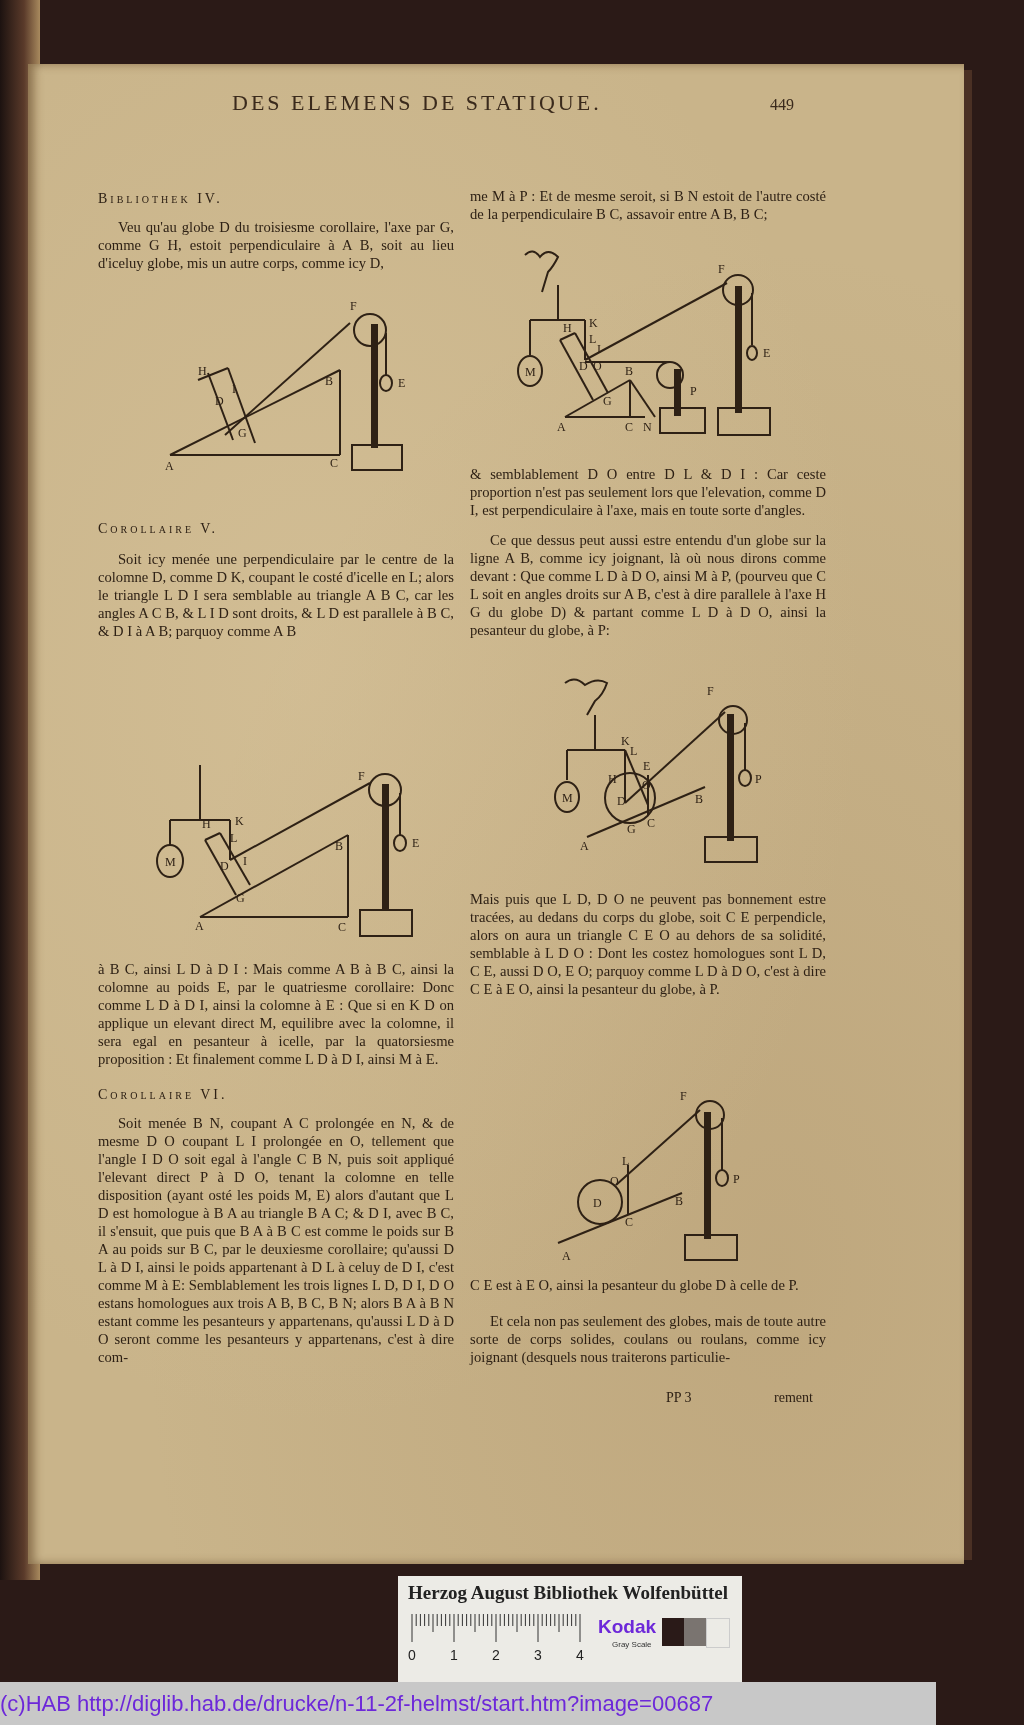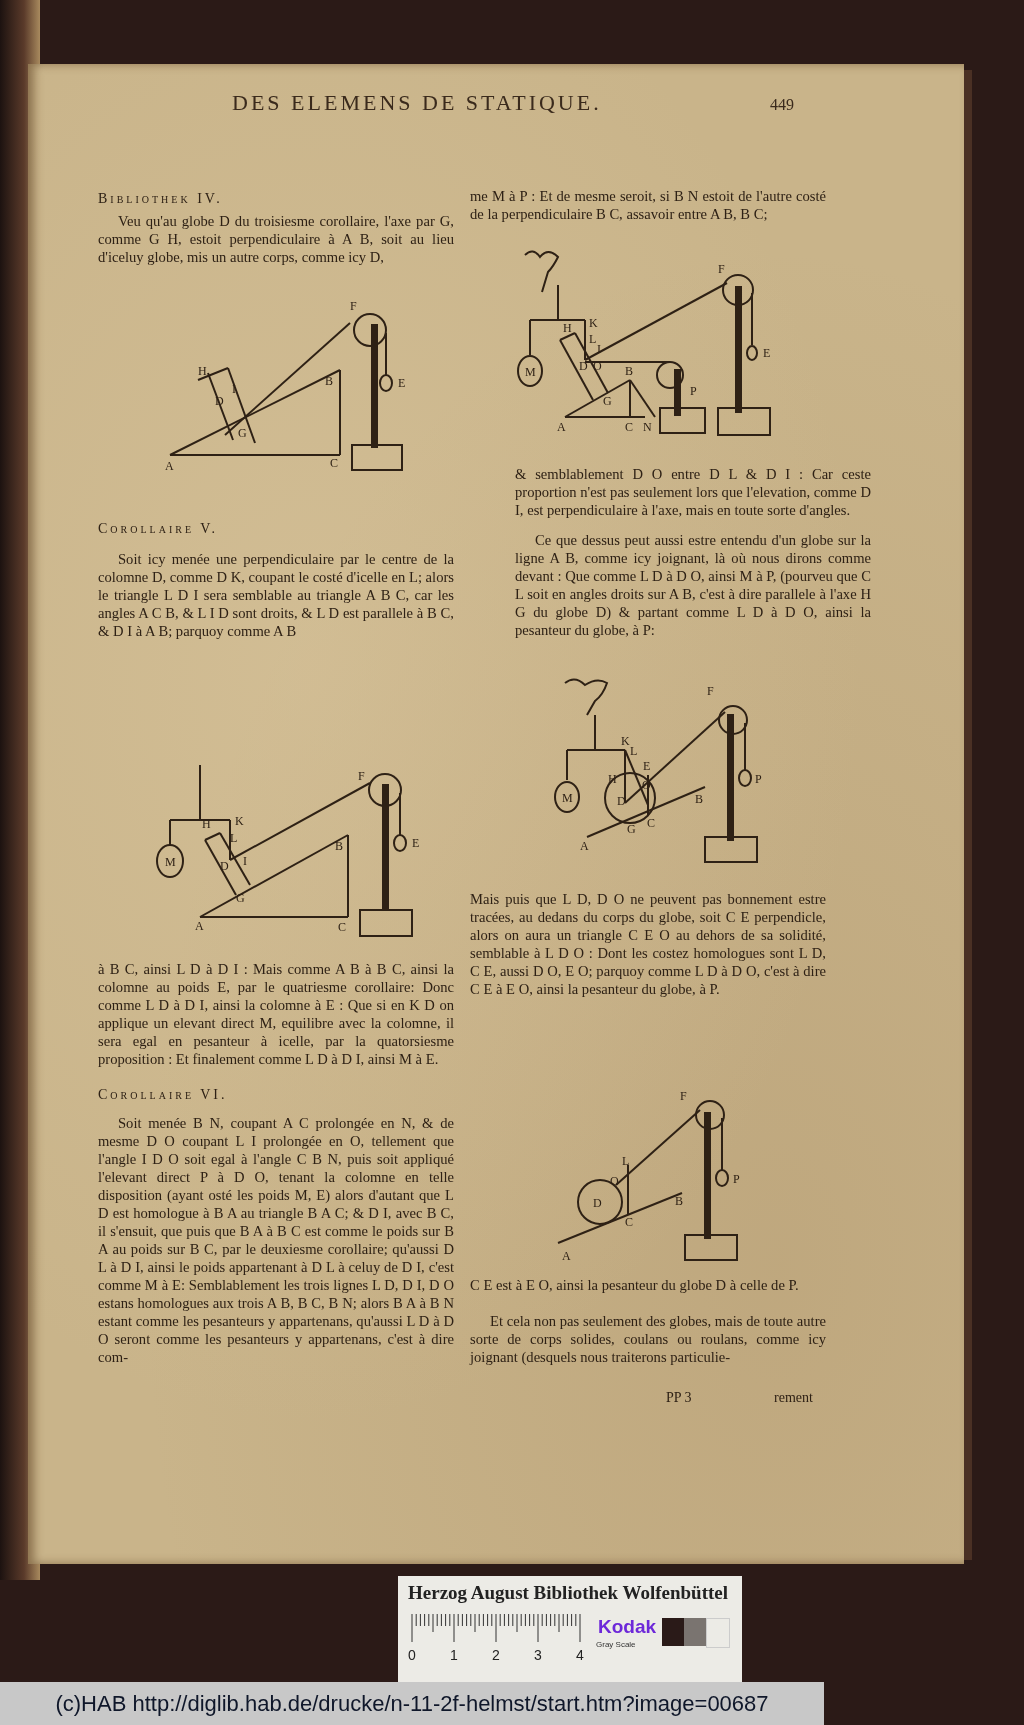--- a/index.html
+++ b/index.html
@@ -16,39 +16,39 @@
   .indent{text-indent:20px;}
   .heading{text-align:center;font-variant:small-caps;letter-spacing:3px;font-size:14px;margin:0;}
   .figure{position:absolute;}
   .figure svg{overflow:visible;}
   .fig-label{font-family:"Liberation Serif",serif;font-size:12px;fill:#2e2115;}
   .sig{position:absolute;font-family:"Liberation Serif",serif;font-size:14px;color:#2e2115;}
   .card{position:absolute;left:398px;top:1576px;width:344px;height:120px;background:#ecebe6;}
   .card-title{position:absolute;left:10px;top:6px;font-family:"Liberation Serif",serif;font-weight:bold;font-size:19px;color:#222;white-space:nowrap;}
   .ruler{position:absolute;left:8px;top:36px;width:180px;height:54px;}
   .kodak{position:absolute;left:200px;top:40px;font-family:"Liberation Sans",sans-serif;font-weight:bold;font-size:19px;color:#6d28d9;}
-  .kodak-sub{position:absolute;left:198px;top:64px;font-family:"Liberation Sans",sans-serif;font-size:8px;color:#333;}
+  .kodak-sub{position:absolute;left:214px;top:64px;font-family:"Liberation Sans",sans-serif;font-size:8px;color:#333;}
   .swatch{position:absolute;top:42px;width:22px;height:28px;}
-  .footer{position:absolute;left:0;top:1682px;width:824px;height:43px;background:#c8c8c8;text-align:center;font-family:"Liberation Sans",sans-serif;font-size:22px;line-height:43px;color:#0f172a;}
+  .footer{position:absolute;left:0;top:1682px;width:936px;height:43px;background:#c8c8c8;font-family:"Liberation Sans",sans-serif;font-size:22px;line-height:43px;color:#6d28d9;}
 </style>
 </head>
 <body>
 
 <div class="bg-left"></div>
 
 <div class="page">
   <div class="page-edge"></div>
 </div>
 
 <div class="running-head">DES ELEMENS DE STATIQUE.</div>
 <div class="page-number">449</div>
 
 <div class="col" style="left:98px;top:190px;width:356px;">
   <p class="heading">Bibliothek IV.</p>
-  <p class="indent" style="margin-top:4px">Veu qu'au globe D du troisiesme corollaire, l'axe par G, comme G H, estoit perpendiculaire à A B, soit au lieu d'iceluy globe, mis un autre corps, comme icy D,</p>
+  <p class="indent" style="margin-top:10px">Veu qu'au globe D du troisiesme corollaire, l'axe par G, comme G H, estoit perpendiculaire à A B, soit au lieu d'iceluy globe, mis un autre corps, comme icy D,</p>
 </div>
 
 <div class="figure" style="left:120px;top:295px;">
   <svg width="300" height="180" viewBox="0 0 300 180" fill="none" stroke="#2e2115" stroke-width="2">
     <line x1="50" y1="160" x2="220" y2="160"></line>
     <line x1="50" y1="160" x2="220" y2="75"></line>
     <line x1="220" y1="75" x2="220" y2="160"></line>
     <line x1="105" y1="140" x2="230" y2="28"></line>
     <line x1="108" y1="73" x2="135" y2="148"></line>
     <line x1="88" y1="78" x2="113" y2="145"></line>
@@ -155,21 +155,21 @@
     <text class="fig-label" x="120" y="130" stroke="none">B</text>
     <text class="fig-label" x="120" y="186" stroke="none">C</text>
     <text class="fig-label" x="138" y="186" stroke="none">N</text>
     <text class="fig-label" x="213" y="28" stroke="none">F</text>
     <text class="fig-label" x="258" y="112" stroke="none">E</text>
     <text class="fig-label" x="185" y="150" stroke="none">P</text>
     <text class="fig-label" x="20" y="131" stroke="none">M</text>
   </svg>
 </div>
 
-<div class="col" style="left:470px;top:465px;width:356px;margin-left:45px;">
+<div class="col" style="left:470px;top:465px;width:356px;">
   <p>&amp; semblablement D O entre D L &amp; D I : Car ceste proportion n'est pas seulement lors que l'elevation, comme D I, est perpendiculaire à l'axe, mais en toute sorte d'angles.</p>
   <p class="indent" style="margin-top:12px">Ce que dessus peut aussi estre entendu d'un globe sur la ligne A B, comme icy joignant, là où nous dirons comme devant : Que comme L D à D O, ainsi M à P, (pourveu que C L soit en angles droits sur A B, c'est à dire parallele à l'axe H G du globe D) &amp; partant comme L D à D O, ainsi la pesanteur du globe, à P:</p>
 </div>
 
 <div class="figure" style="left:545px;top:675px;">
   <svg width="230" height="190" viewBox="0 0 230 190" fill="none" stroke="#2e2115" stroke-width="2">
     <path d="M20 8 q10 -8 20 2 q12 -8 22 -2 q-4 12 -12 18 l-8 14"></path>
     <line x1="50" y1="40" x2="50" y2="75"></line>
     <line x1="22" y1="75" x2="80" y2="75"></line>
     <line x1="22" y1="75" x2="22" y2="105"></line>

